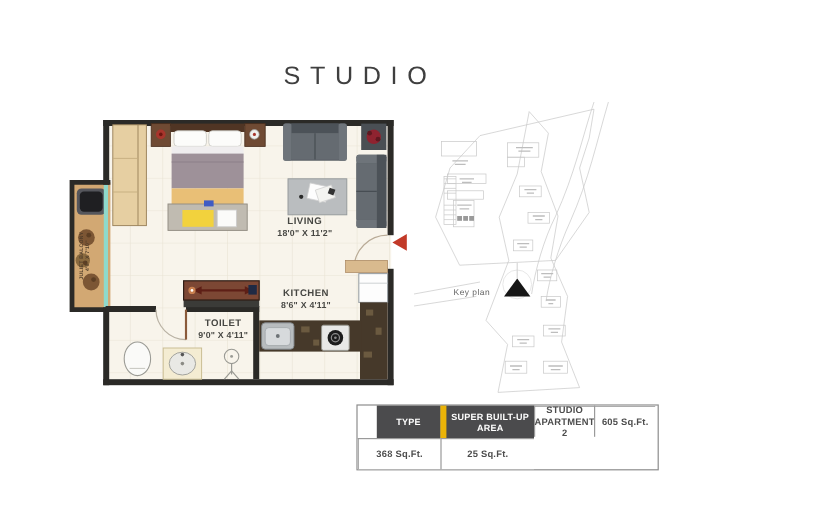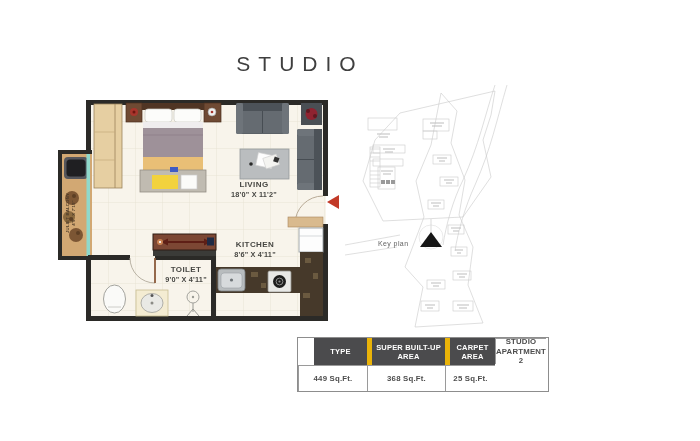--- a/index.html
+++ b/index.html
@@ -262,20 +262,19 @@
     <g>
       <circle cx="86" cy="152" r="12" fill="none" stroke="#e2e2e2" stroke-width="0.7"></circle>
       <line x1="86" y1="134" x2="86" y2="147" stroke="#cfcfcf" stroke-width="0.8"></line>
       <polygon points="86,147 75,162 97,162" fill="#161616"></polygon>
     </g>
   </svg>
 
   <div class="area-table">
     <div class="at-hcell">TYPE</div>
     <div class="at-hcell">SUPER BUILT-UP AREA</div>
-    <div class="at-hcell">CARPET AREA</div>
     <div class="at-cell">STUDIO APARTMENT 2</div>
-    <div class="at-cell">449 Sq.Ft.</div>
+    <div class="at-cell">605 Sq.Ft.</div>
     <div class="at-cell">368 Sq.Ft.</div>
     <div class="at-cell">25 Sq.Ft.</div>
   </div>
 
 </div>
 
 </body></html>

